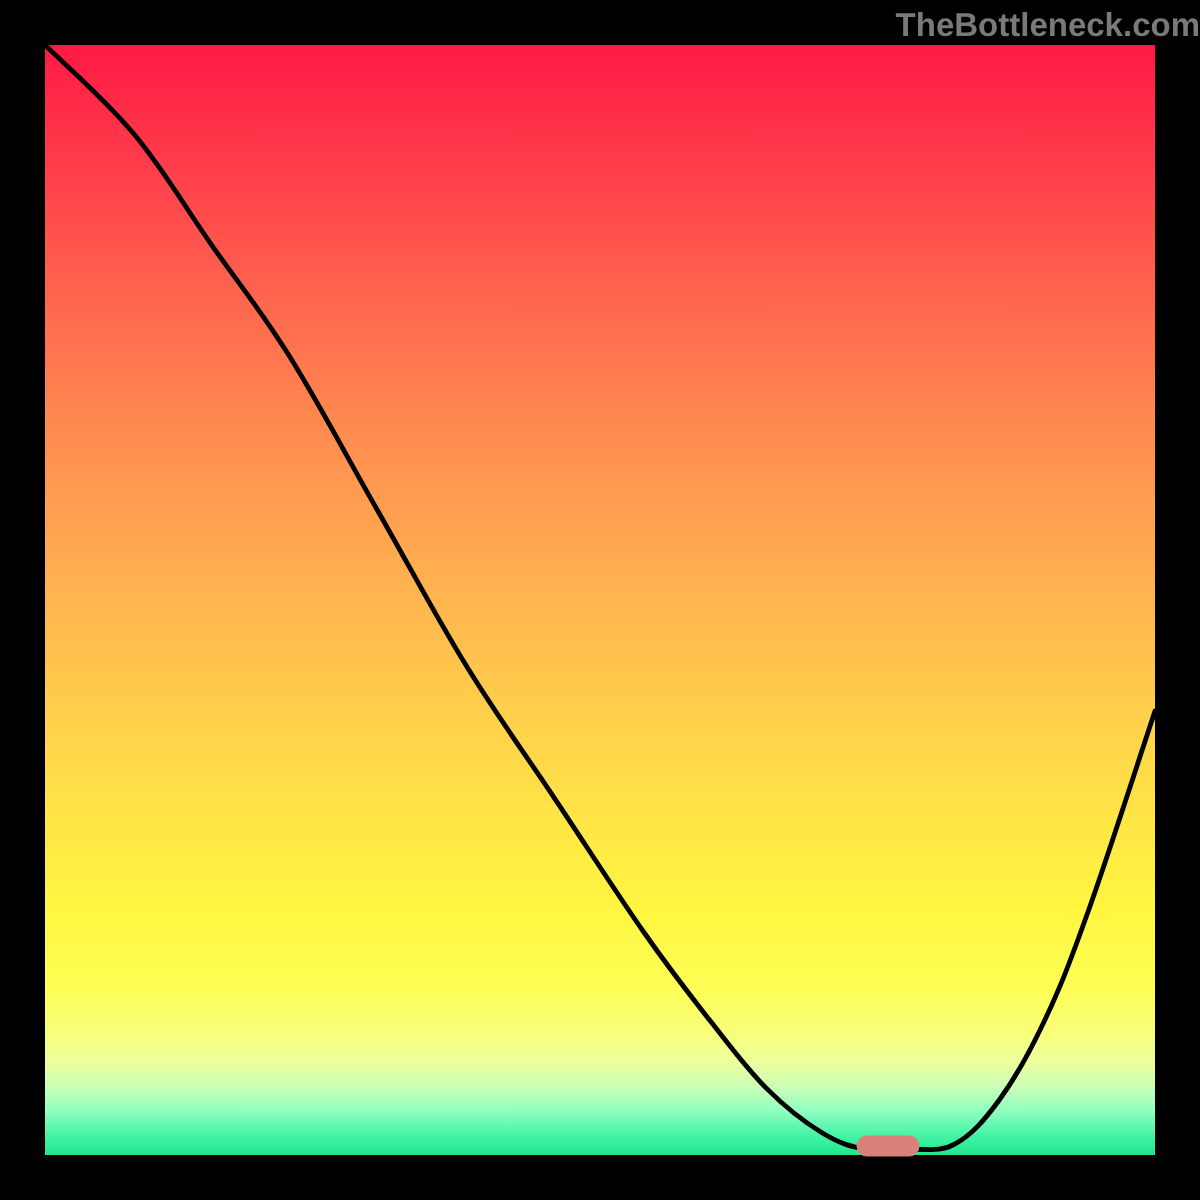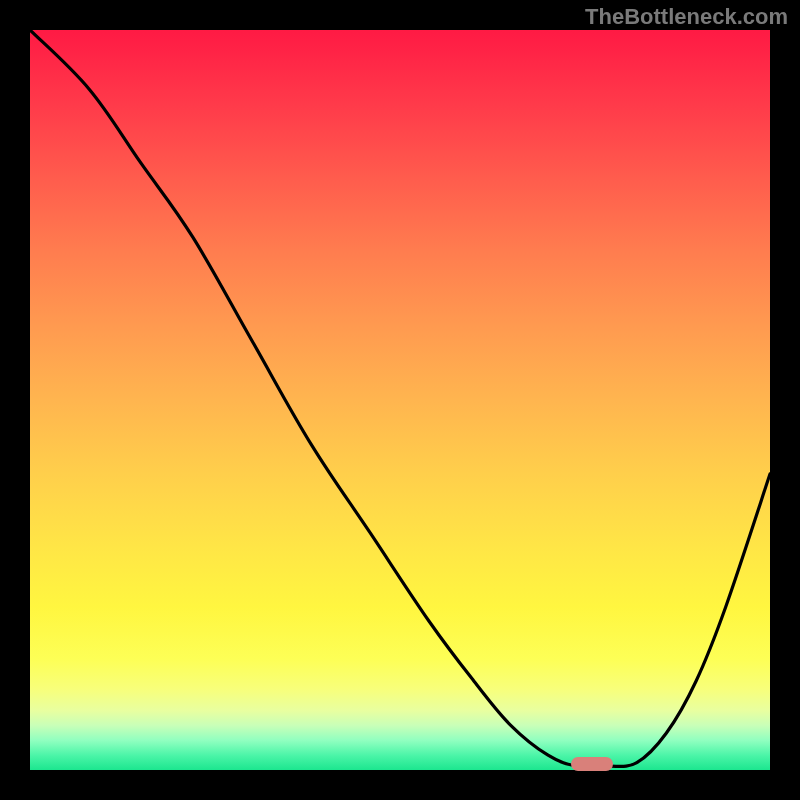--- a/index.html
+++ b/index.html
@@ -7,21 +7,21 @@
     padding: 0;
     width: 800px;
     height: 800px;
     background: #000;
     position: relative;
     font-family: Arial, sans-serif;
   }
   .watermark {
     position: absolute;
     top: 4px;
-    right: 12px;
+    right: 0;
     font-size: 22px;
     font-weight: bold;
     color: #7a7a7a;
     z-index: 10;
   }
   .plot-area {
     position: absolute;
     left: 30px;
     top: 30px;
     width: 740px;

